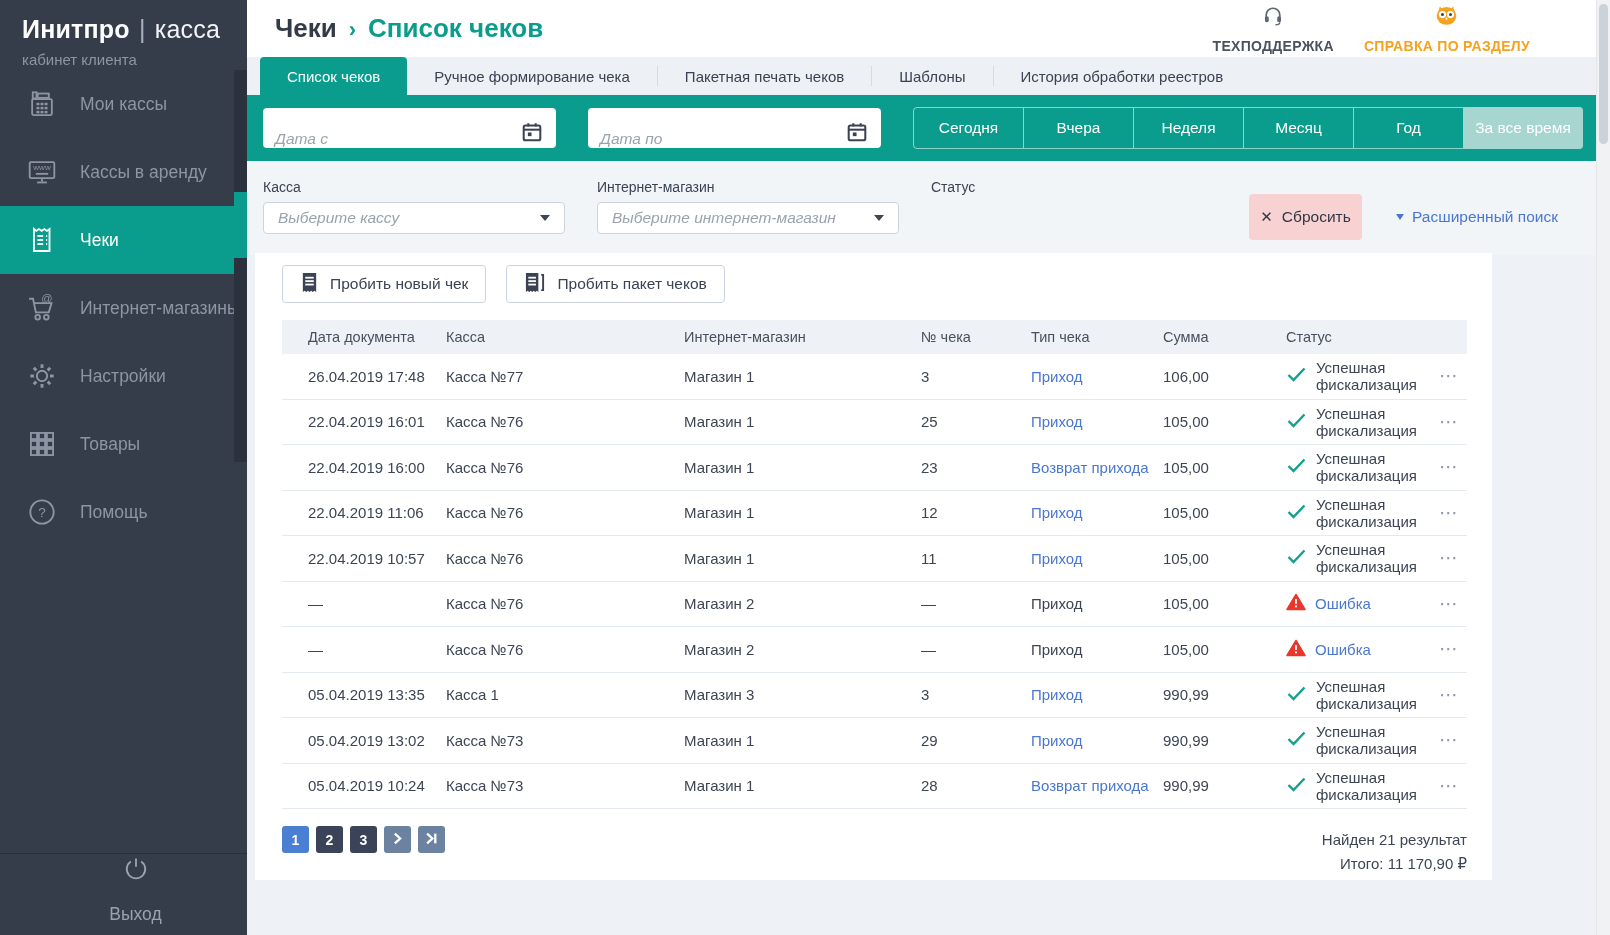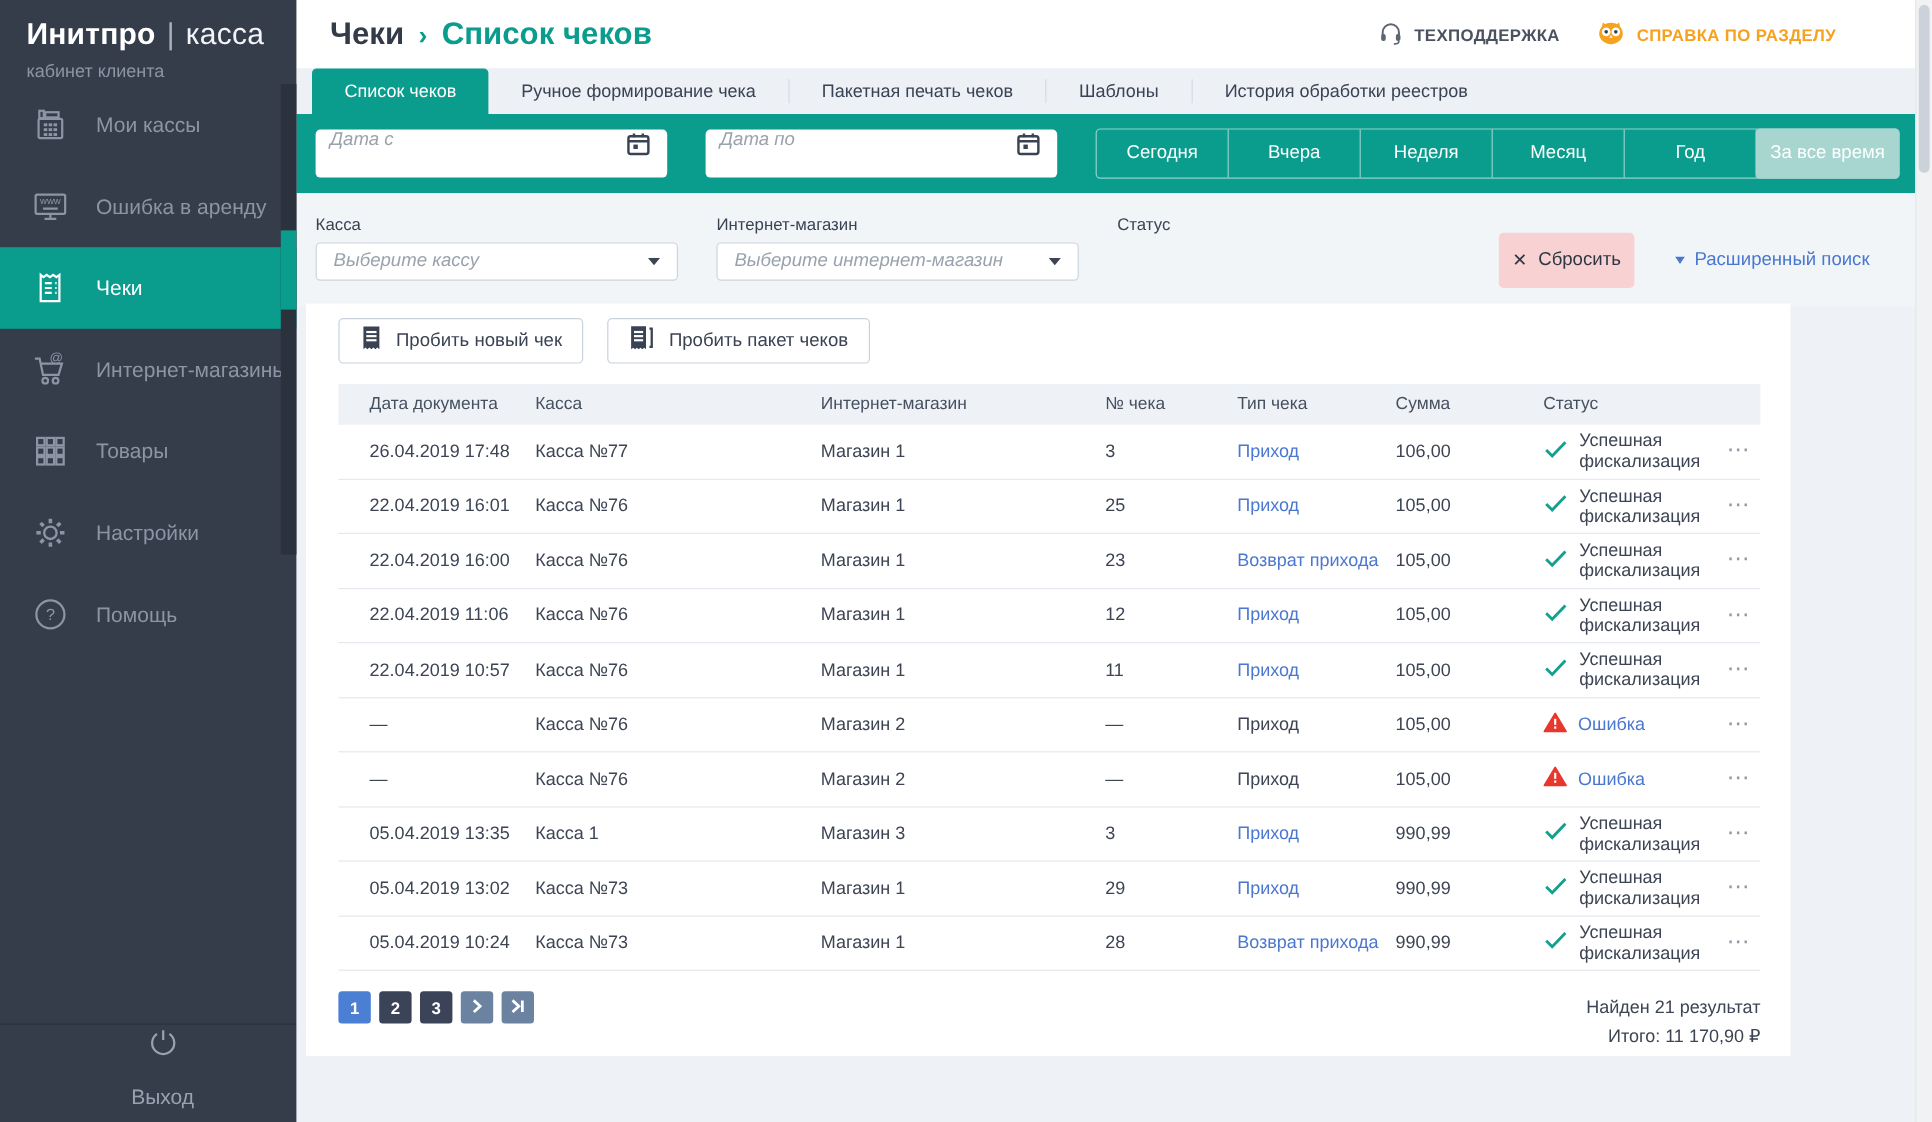--- a/index.html
+++ b/index.html
@@ -37,32 +37,32 @@
     color: #9aa1b0; font-size: 17.5px; border-top: 1px solid rgba(0,0,0,0.18); cursor: pointer; flex-direction: column;
   }
   .logout .icon { width: 36px; display: flex; justify-content: center; color: #9aa1b0; }
   
   .main { position: absolute; left: 247px; top: 0; width: 1363px; height: 935px; }
   .topbar { height: 57px; background: #ffffff; display: flex; align-items: center; padding: 0 80px 0 28px; }
   .breadcrumb { display: flex; align-items: baseline; gap: 12px; font-size: 26px; font-weight: bold; color: #333a48; }
   .breadcrumb .sep { color: #0a9d8d; font-size: 22px; }
   .breadcrumb .current { color: #0a9d8d; }
   .topbar-right { margin-left: auto; display: flex; align-items: center; gap: 30px; }
-  .support-link { display: flex; align-items: center; gap: 9px; font-size: 14px; font-weight: bold; color: #4a515f; letter-spacing: .3px; cursor: pointer; }
+  .support-link { display: flex; align-items: center; gap: 9px; font-size: 14px; font-weight: bold; color: #4a515f; letter-spacing: .3px; cursor: pointer; flex-direction: column; }
   .section-help { color: #f6a21e; }
   
   .tabbar { height: 38px; background: #edf1f5; display: flex; align-items: stretch; padding-left: 13px; font-size: 15px; color: #3a4354; }
   .tab { display: flex; align-items: center; padding: 0 27px; cursor: pointer; white-space: nowrap; }
   .tab.active { background: #0a9d8d; color: #fff; border-radius: 4px 4px 0 0; }
   .tab-divider { width: 1px; background: #d5dbe2; margin: 9px 0; }
   
   .teal-band { height: 66px; background: #0a9d8d; display: flex; align-items: center; padding: 0 27px 0 16px; }
   .date-input {
     width: 302px; height: 40px; background: #fff; border-radius: 4px;
-    display: flex; align-items: flex-start; padding: 0 12px; margin-right: 32px; cursor: text;
+    display: flex; align-items: flex-end; padding: 0 12px; margin-right: 32px; cursor: text;
   }
   .date-input .ph { flex: 1; color: #9aa3ad; font-style: italic; font-size: 15.5px; }
   .period-group { margin-left: auto; display: flex; height: 42px; border: 1px solid rgba(255,255,255,.55); border-radius: 4px; }
   .period {
     width: 110px; display: flex; align-items: center; justify-content: center;
     color: #fff; font-size: 15.5px; border-right: 1px solid rgba(255,255,255,.55); cursor: pointer;
   }
   .period:last-child { border-right: none; }
   .period.active { background: #a7d5cf; border-radius: 4px; margin: -1px; width: 120px; }
   
@@ -156,21 +156,21 @@
       <div class="nav-item">
         <span class="icon">
           <svg width="32" height="32" viewBox="0 0 26 26" fill="none" stroke="currentColor" stroke-width="1.5">
             <rect x="3" y="5" width="20" height="13" rx="1"></rect>
             <text x="13" y="11.5" text-anchor="middle" font-size="6.5" fill="currentColor" stroke="none" font-family="Liberation Sans,sans-serif">www</text>
             <line x1="8" y1="14.5" x2="18" y2="14.5"></line>
             <line x1="13" y1="18" x2="13" y2="21"></line>
             <line x1="9" y1="21.5" x2="17" y2="21.5"></line>
           </svg>
         </span>
-        <span class="nav-label">Ошибка в аренду</span>
+        <span class="nav-label">Кассы в аренду</span>
       </div>
       <div class="nav-item active">
         <span class="icon">
           <svg width="30" height="32" viewBox="0 0 26 26" fill="none" stroke="currentColor" stroke-width="1.6">
             <path d="M6 3.5 l2 1.6 2.3-1.6 2.4 1.6 2.3-1.6 2.3 1.6 2.2-1.6 v19 h-13.5 Z"></path>
             <line x1="9" y1="9.5" x2="14" y2="9.5"></line>
             <line x1="9" y1="13" x2="14" y2="13"></line>
             <line x1="9" y1="16.5" x2="14" y2="16.5"></line>
             <line x1="16.5" y1="9.5" x2="17.5" y2="9.5"></line>
             <line x1="16.5" y1="13" x2="17.5" y2="13"></line>
@@ -182,56 +182,56 @@
       <div class="nav-item">
         <span class="icon">
           <svg width="32" height="32" viewBox="0 0 26 26" fill="none" stroke="currentColor" stroke-width="1.5">
             <text x="17" y="8" text-anchor="middle" font-size="9" fill="currentColor" stroke="none" font-family="Liberation Sans,sans-serif">@</text>
             <path d="M2.5 5.5 h3.2 L8 16.5 h10.5 l2.3-7.5 H7"></path>
             <circle cx="9.5" cy="20.5" r="1.9"></circle>
             <circle cx="16.5" cy="20.5" r="1.9"></circle>
           </svg>
         </span>
         <span class="nav-label">Интернет-магазины</span>
+      </div>
+      <div class="nav-item">
+        <span class="icon">
+          <svg width="32" height="32" viewBox="0 0 26 26" fill="none" stroke="currentColor" stroke-width="1.6">
+            <circle cx="13" cy="13" r="4.2"></circle>
+            <g stroke-width="2.4">
+              <line x1="13" y1="3.5" x2="13" y2="6.5"></line>
+              <line x1="13" y1="19.5" x2="13" y2="22.5"></line>
+              <line x1="3.5" y1="13" x2="6.5" y2="13"></line>
+              <line x1="19.5" y1="13" x2="22.5" y2="13"></line>
+              <line x1="6.3" y1="6.3" x2="8.4" y2="8.4"></line>
+              <line x1="17.6" y1="17.6" x2="19.7" y2="19.7"></line>
+              <line x1="6.3" y1="19.7" x2="8.4" y2="17.6"></line>
+              <line x1="17.6" y1="8.4" x2="19.7" y2="6.3"></line>
+            </g>
+          </svg>
+        </span>
+        <span class="nav-label">Настройки</span>
       </div>
       <div class="nav-item">
         <span class="icon">
           <svg width="32" height="32" viewBox="0 0 26 26" fill="none" stroke="currentColor" stroke-width="1.5">
             <g>
               <rect x="4" y="4" width="5" height="5"></rect>
               <rect x="10.5" y="4" width="5" height="5"></rect>
               <rect x="17" y="4" width="5" height="5"></rect>
               <rect x="4" y="10.5" width="5" height="5"></rect>
               <rect x="10.5" y="10.5" width="5" height="5"></rect>
               <rect x="17" y="10.5" width="5" height="5"></rect>
               <rect x="4" y="17" width="5" height="5"></rect>
               <rect x="10.5" y="17" width="5" height="5"></rect>
               <rect x="17" y="17" width="5" height="5"></rect>
             </g>
           </svg>
         </span>
         <span class="nav-label">Товары</span>
-      </div>
-      <div class="nav-item">
-        <span class="icon">
-          <svg width="32" height="32" viewBox="0 0 26 26" fill="none" stroke="currentColor" stroke-width="1.6">
-            <circle cx="13" cy="13" r="4.2"></circle>
-            <g stroke-width="2.4">
-              <line x1="13" y1="3.5" x2="13" y2="6.5"></line>
-              <line x1="13" y1="19.5" x2="13" y2="22.5"></line>
-              <line x1="3.5" y1="13" x2="6.5" y2="13"></line>
-              <line x1="19.5" y1="13" x2="22.5" y2="13"></line>
-              <line x1="6.3" y1="6.3" x2="8.4" y2="8.4"></line>
-              <line x1="17.6" y1="17.6" x2="19.7" y2="19.7"></line>
-              <line x1="6.3" y1="19.7" x2="8.4" y2="17.6"></line>
-              <line x1="17.6" y1="8.4" x2="19.7" y2="6.3"></line>
-            </g>
-          </svg>
-        </span>
-        <span class="nav-label">Настройки</span>
       </div>
       <div class="nav-item">
         <span class="icon">
           <svg width="32" height="32" viewBox="0 0 26 26" fill="none" stroke="currentColor" stroke-width="1.5">
             <circle cx="13" cy="13" r="9.5"></circle>
             <text x="13" y="17" text-anchor="middle" font-size="11" fill="currentColor" stroke="none" font-family="Liberation Sans,sans-serif">?</text>
           </svg>
         </span>
         <span class="nav-label">Помощь</span>
       </div>

